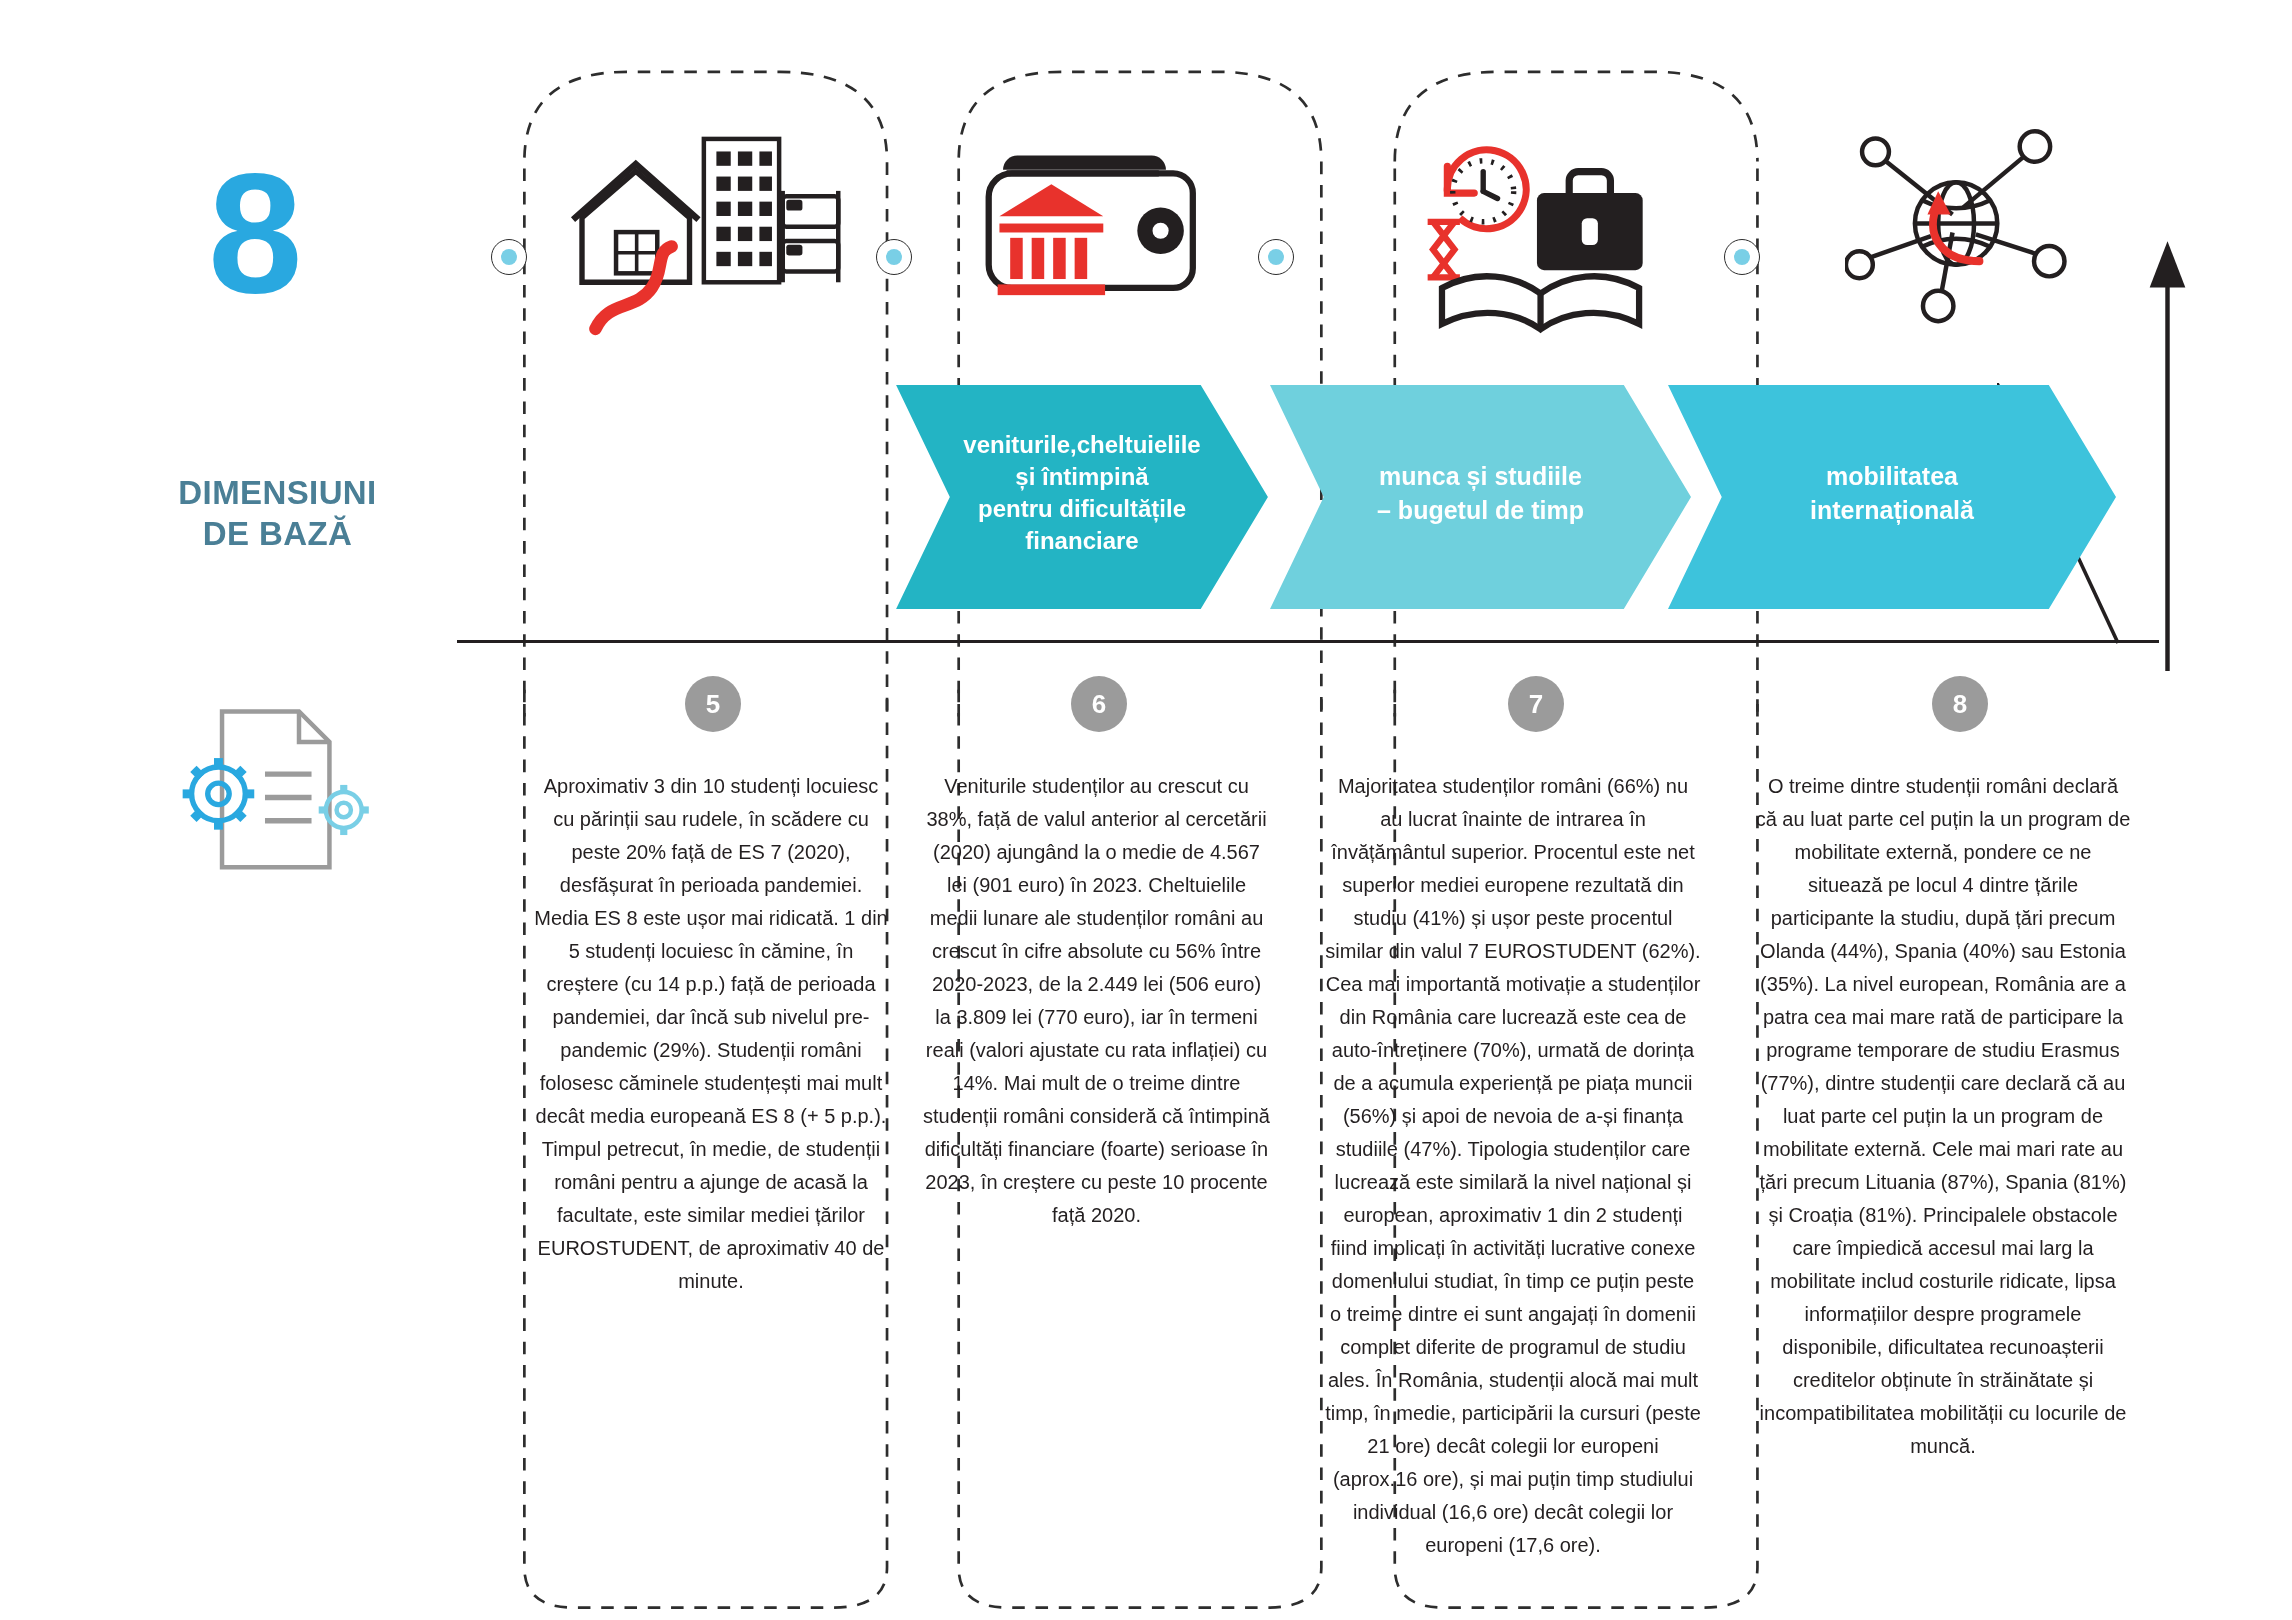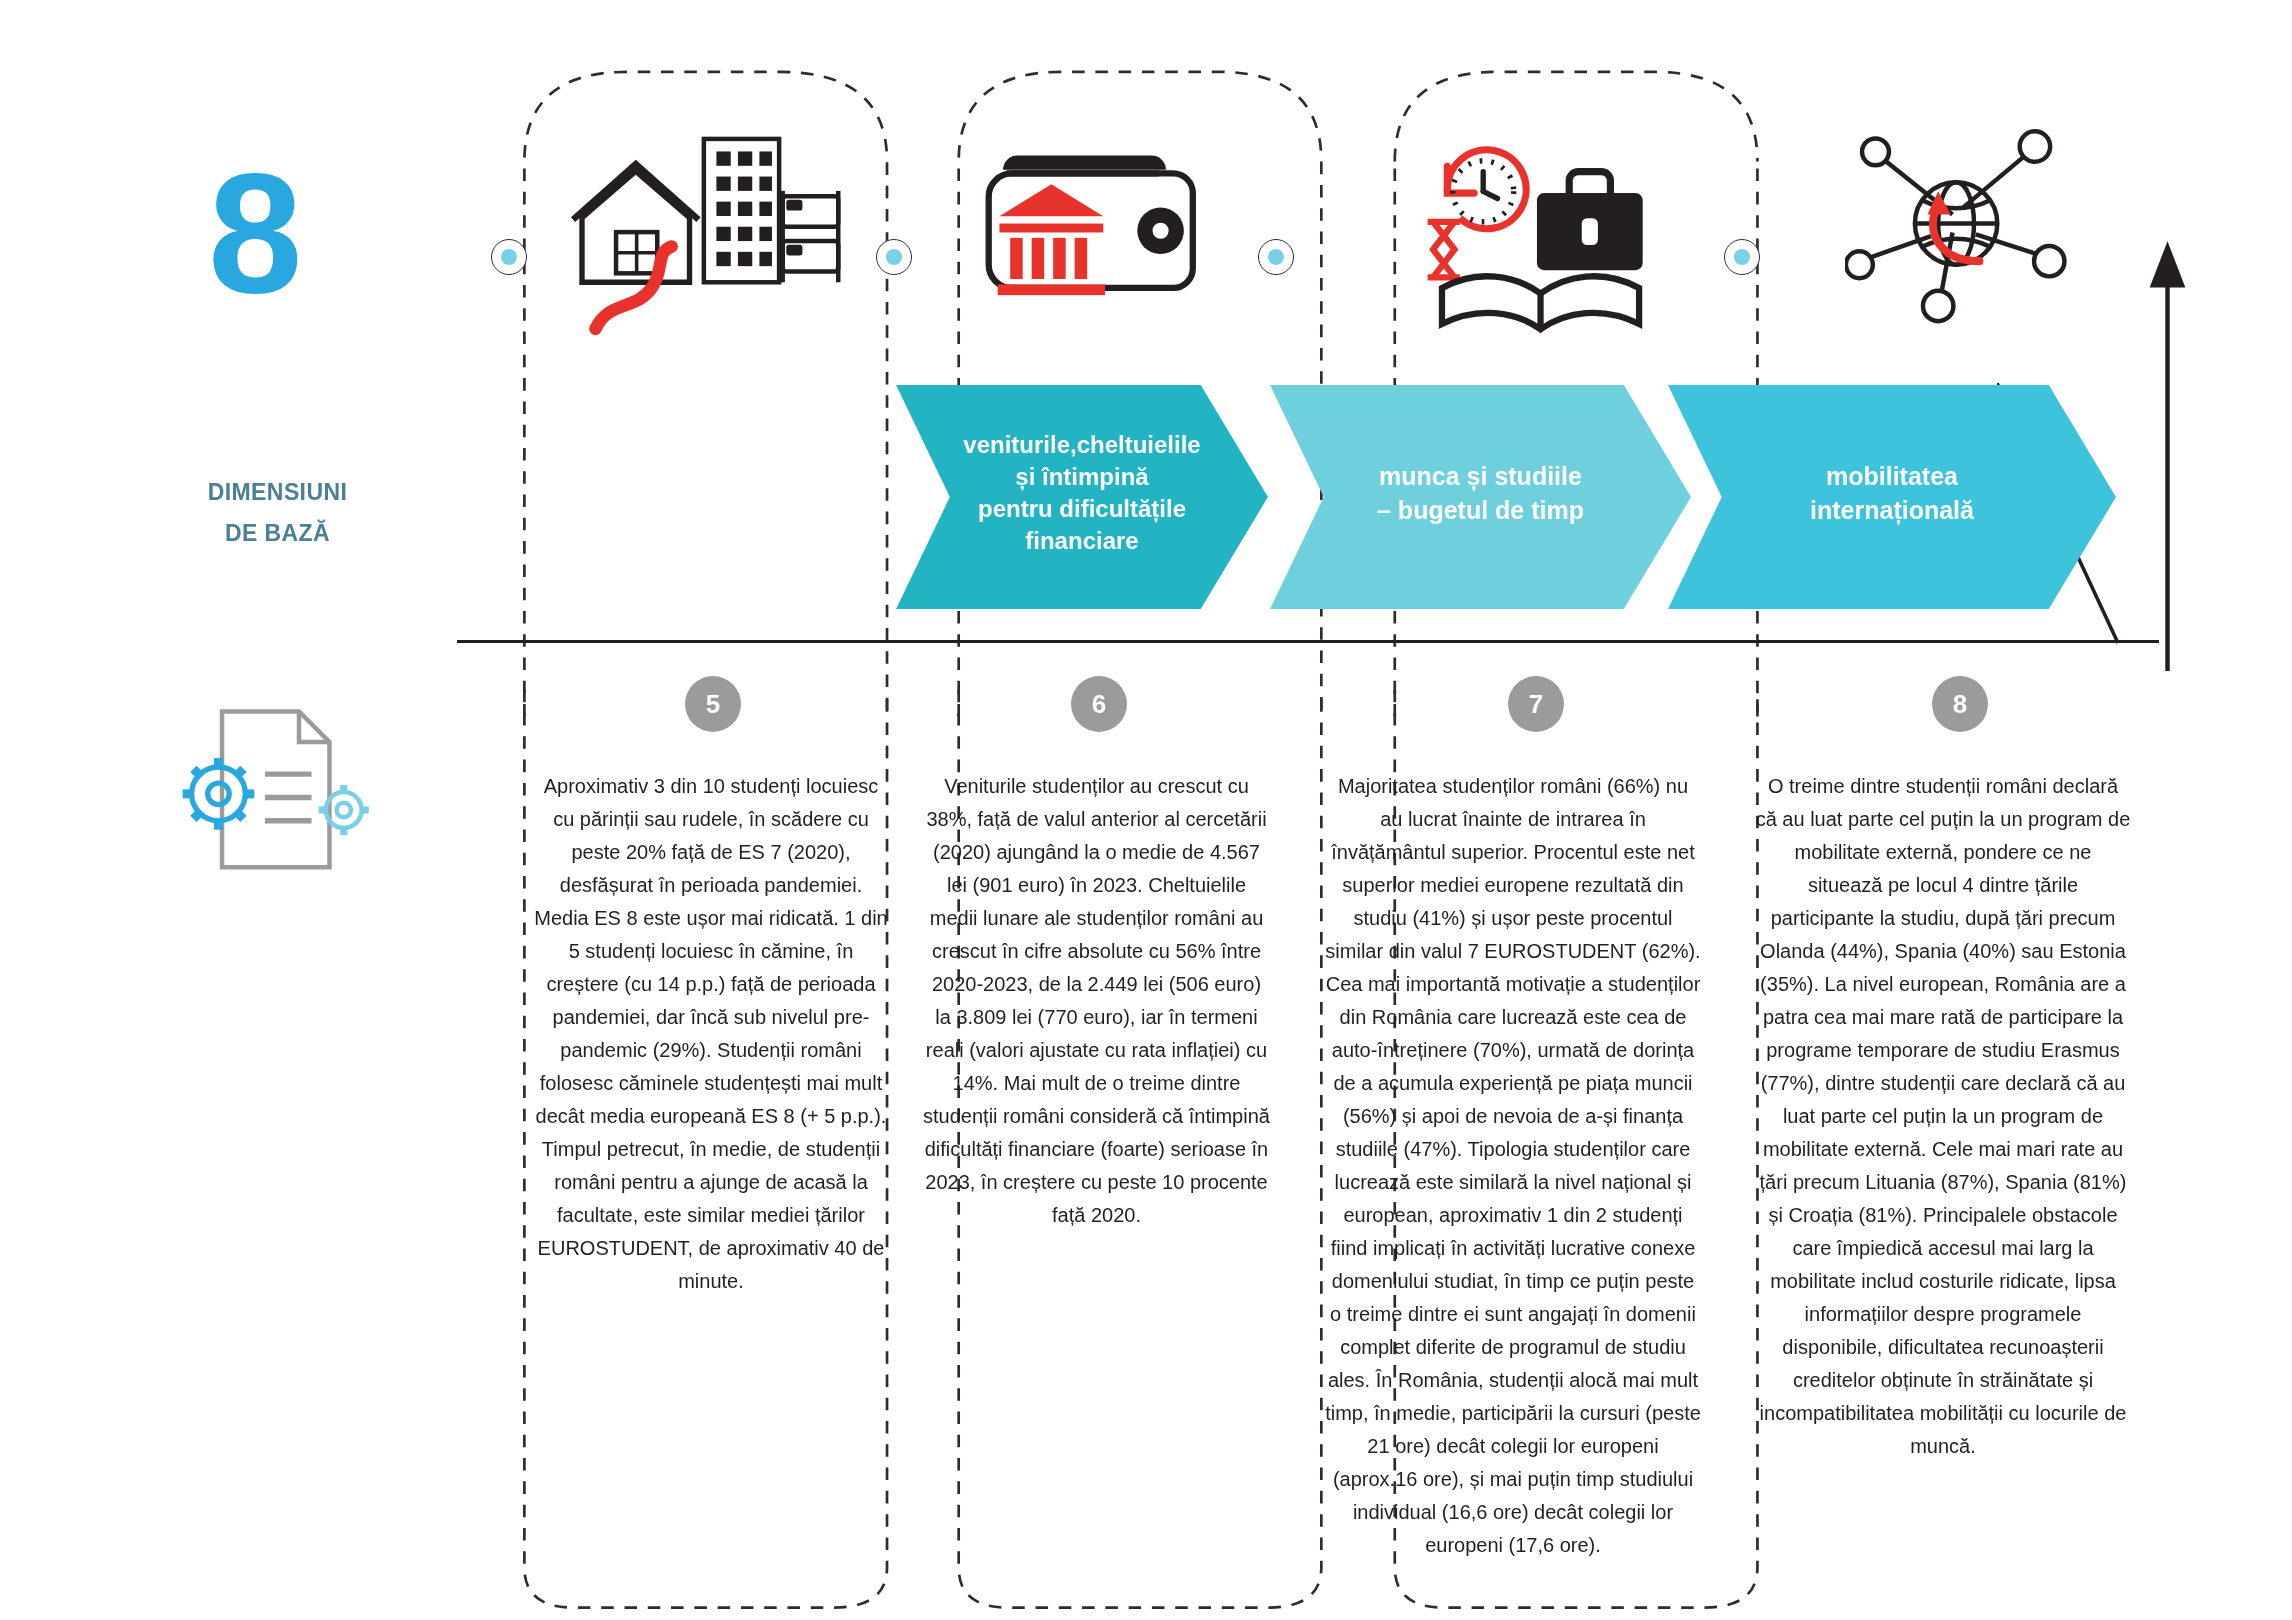--- a/index.html
+++ b/index.html
@@ -15,21 +15,21 @@
 
   
   .big-number {
     position:absolute; left:208px; top:148px;
     font-size:170px; line-height:170px; font-weight:bold;
     color:#29a8e0; letter-spacing:-3.6px;
   }
   .left-title {
     position:absolute; left:134px; top:472px; width:287px;
     text-align:center; color:#4a7f96; font-weight:bold;
-    font-size:23px; line-height:41px; letter-spacing:0.4px;
+    font-size:33px; line-height:41px; letter-spacing:0.4px;
   }
   .doc-gear-icon {
     position:absolute; left:152px; top:699px; width:260px; height:179px;
   }
 
   
   .bracket { position:absolute; }
 
   
   .ribbon-row { position:absolute; left:0; top:385px; width:2293px; height:233px; }

